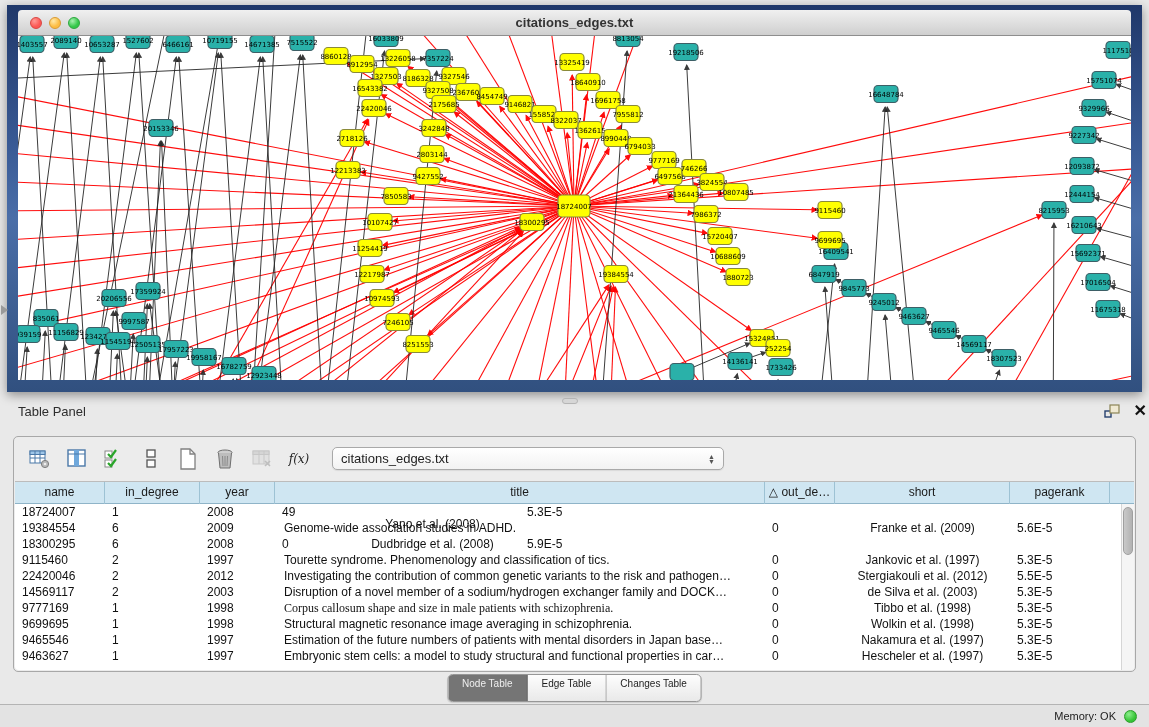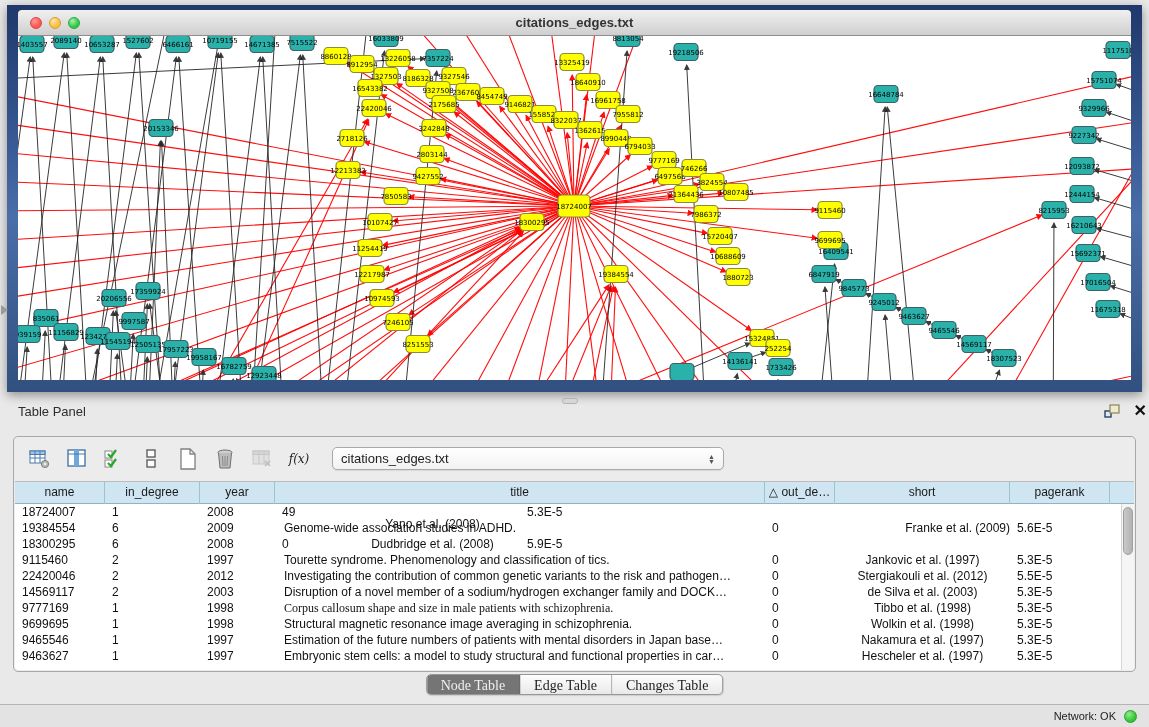--- a/index.html
+++ b/index.html
@@ -59,21 +59,21 @@
   .tcell.c3 { padding-left:9px; }
   .tcell.c5 { text-align:center; }
   .vscroll { position:absolute; right:0; top:22px; bottom:0; width:13px; background:#f5f5f5; border-left:1px solid #d6d6d6; }
   .vthumb { position:absolute; left:1px; top:3px; width:10px; height:48px; background:linear-gradient(90deg,#c9c9c9,#b2b2b2);
     border:1px solid #9f9f9f; border-radius:5px; }
 
   
   .tabs { position:absolute; left:50%; top:674px; transform:translateX(-50%);
     display:flex; border:1px solid #979797; border-radius:5px; overflow:hidden;
     background:linear-gradient(180deg,#fdfdfd,#e9e9e9); box-shadow:0 1px 1px rgba(0,0,0,.12); }
-  .tab { padding:3px 14px 0 14px; font-size:14px; color:#1d1d1d; border-right:1px solid #aeaeae; cursor:default;font-family:Liberation Serif, serif; }
+  .tab { padding:3px 14px 12px 14px; font-size:10px; color:#1d1d1d; border-right:1px solid #aeaeae; cursor:default; }
   .tab:last-child { border-right:none; }
   .tab.sel { background:#757575; color:#efefef; border-right-color:#6a6a6a; }
 
   
   .statusbar { position:absolute; left:0; top:704px; width:1149px; height:23px;
     background:#e3e3e3; border-top:1px solid #b4b4b4; display:flex; align-items:center; justify-content:flex-end; }
   .statusbar .mem { font-size:11px; color:#222; margin-right:8px; }
   .statusdot { width:13px; height:13px; border-radius:50%; margin-right:12px;
     background:radial-gradient(circle at 35% 30%,#8cef8c,#35c335 65%); border:1px solid #2a9e2a; }
 </style>
@@ -570,21 +570,21 @@
           <div class="tcell c4" style="width: 70px;">49</div>
           <div class="tcell c5" style="width: 175px; margin-top: 12px;">Yano et al. (2008)</div>
           <div class="tcell c6" style="width: 100px;">5.3E-5</div>
         </div>
         <div class="trow">
           <div class="tcell c0" style="width: 90px;">19384554</div>
           <div class="tcell c1" style="width: 95px;">6</div>
           <div class="tcell c2" style="width: 75px;">2009</div>
           <div class="tcell c3" style="width: 490px;">Genome-wide association studies in ADHD.</div>
           <div class="tcell c4" style="width: 70px;">0</div>
-          <div class="tcell c5" style="width: 175px; text-align: right;">Franke et al. (2009)</div>
+          <div class="tcell c5" style="width: 175px;">Franke et al. (2009)</div>
           <div class="tcell c6" style="width: 100px;">5.6E-5</div>
         </div>
         <div class="trow">
           <div class="tcell c0" style="width: 90px;">18300295</div>
           <div class="tcell c1" style="width: 95px;">6</div>
           <div class="tcell c2" style="width: 75px;">2008</div>
           <div class="tcell c4" style="width: 70px;">0</div>
           <div class="tcell c5" style="width: 175px;">Dudbridge et al. (2008)</div>
           <div class="tcell c6" style="width: 100px;">5.9E-5</div>
         </div>
@@ -658,15 +658,15 @@
   </div>
 </div>
 
 <div class="tabs">
     <div class="tab sel">Node Table</div>
     <div class="tab">Edge Table</div>
     <div class="tab">Changes Table</div>
   </div>
 
 <div class="statusbar">
-  <span class="mem">Network: OK</span>
+  <span class="mem">Memory: OK</span>
   <span class="statusdot"></span>
 </div>
 
 </body></html>

